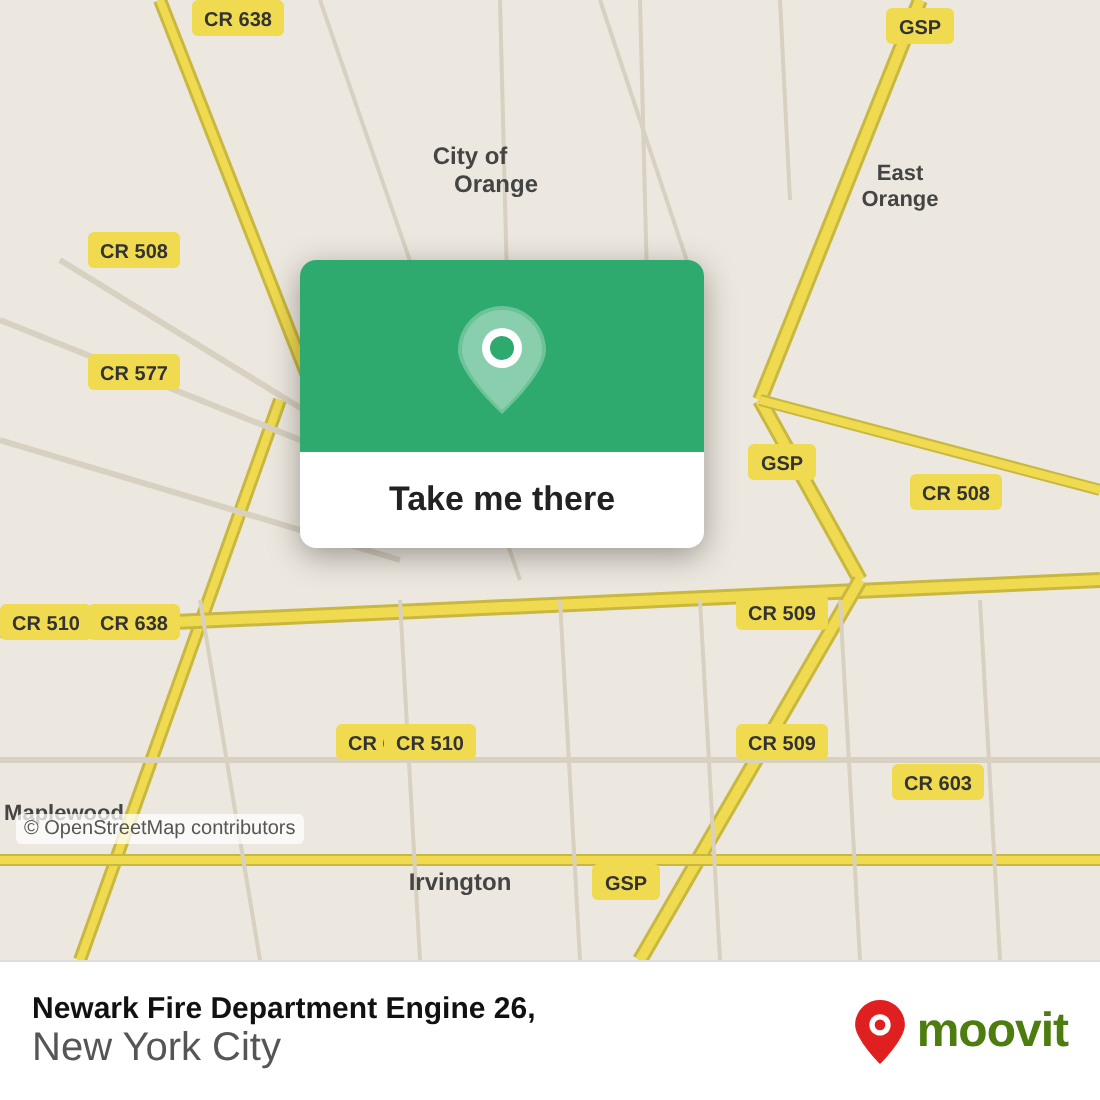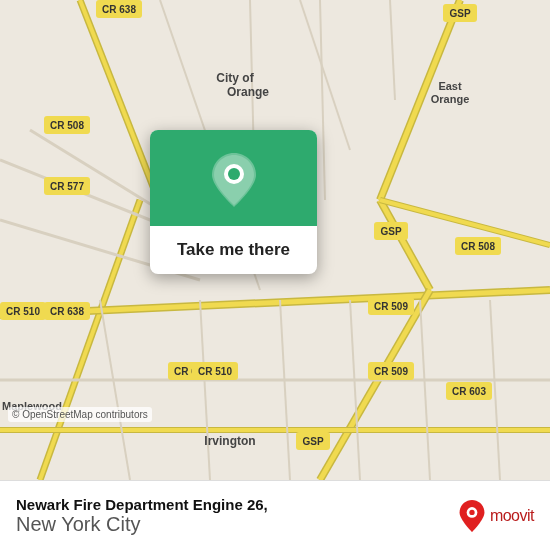--- a/index.html
+++ b/index.html
@@ -24,21 +24,21 @@
     #map-svg {
       width: 100%;
       height: 100%;
     }
 
     
     #popup-card {
       position: absolute;
       top: 130px;
       left: 150px;
-      width: 167px;
+      width: 202px;
       background: white;
       border-radius: 8px;
       box-shadow: 0 4px 16px rgba(0,0,0,0.35);
       display: flex;
       flex-direction: column;
       align-items: center;
       overflow: hidden;
     }
 
     #popup-card-top {
@@ -109,23 +109,23 @@
       align-items: center;
       gap: 4px;
     }
 
     #moovit-pin {
       width: 28px;
       height: 32px;
     }
 
     #moovit-text {
-      font-size: 16px;
-      font-weight: 400;
-      color: #b91c1c;
+      font-size: 24px;
+      font-weight: 700;
+      color: #4d7c0f;
       letter-spacing: -0.5px;
     }
 
     
     #osm-attr {
       position: absolute;
       bottom: 58px;
       left: 8px;
       font-size: 10px;
       color: #555;

